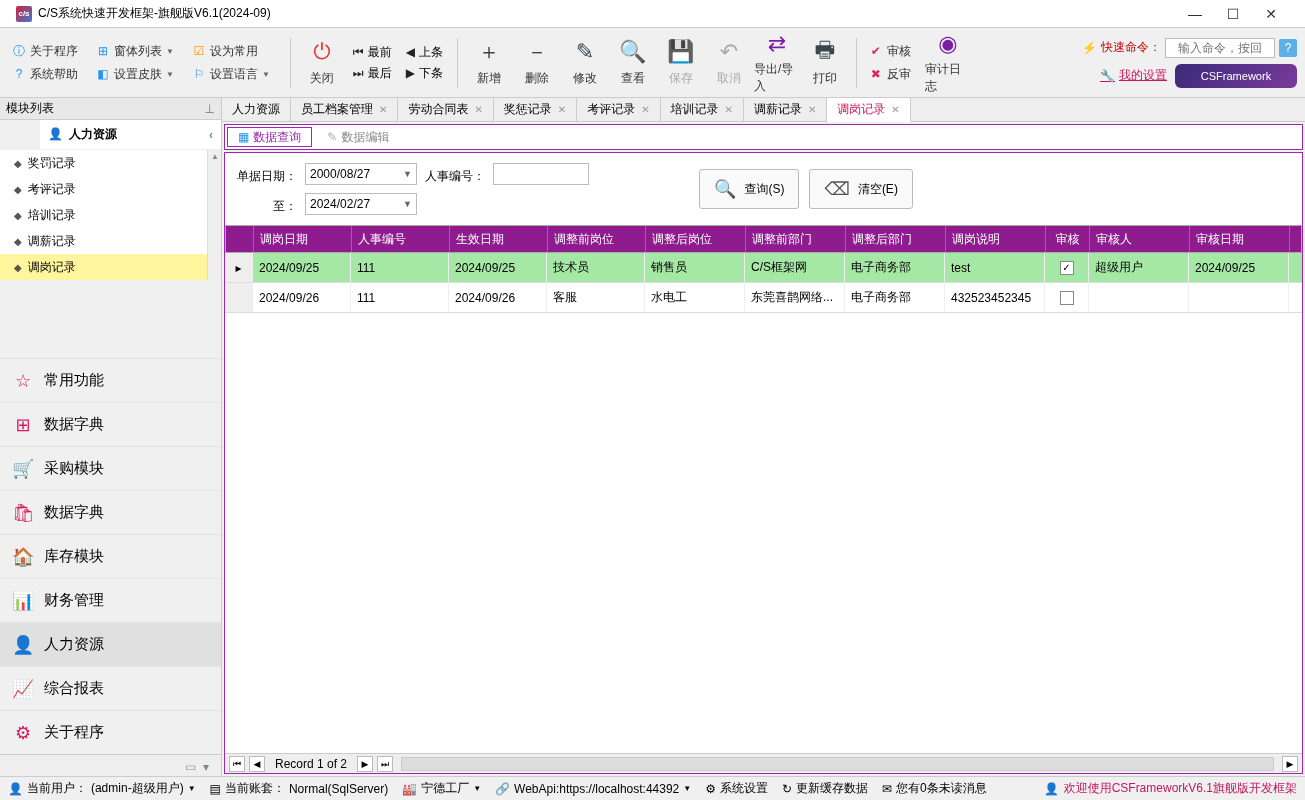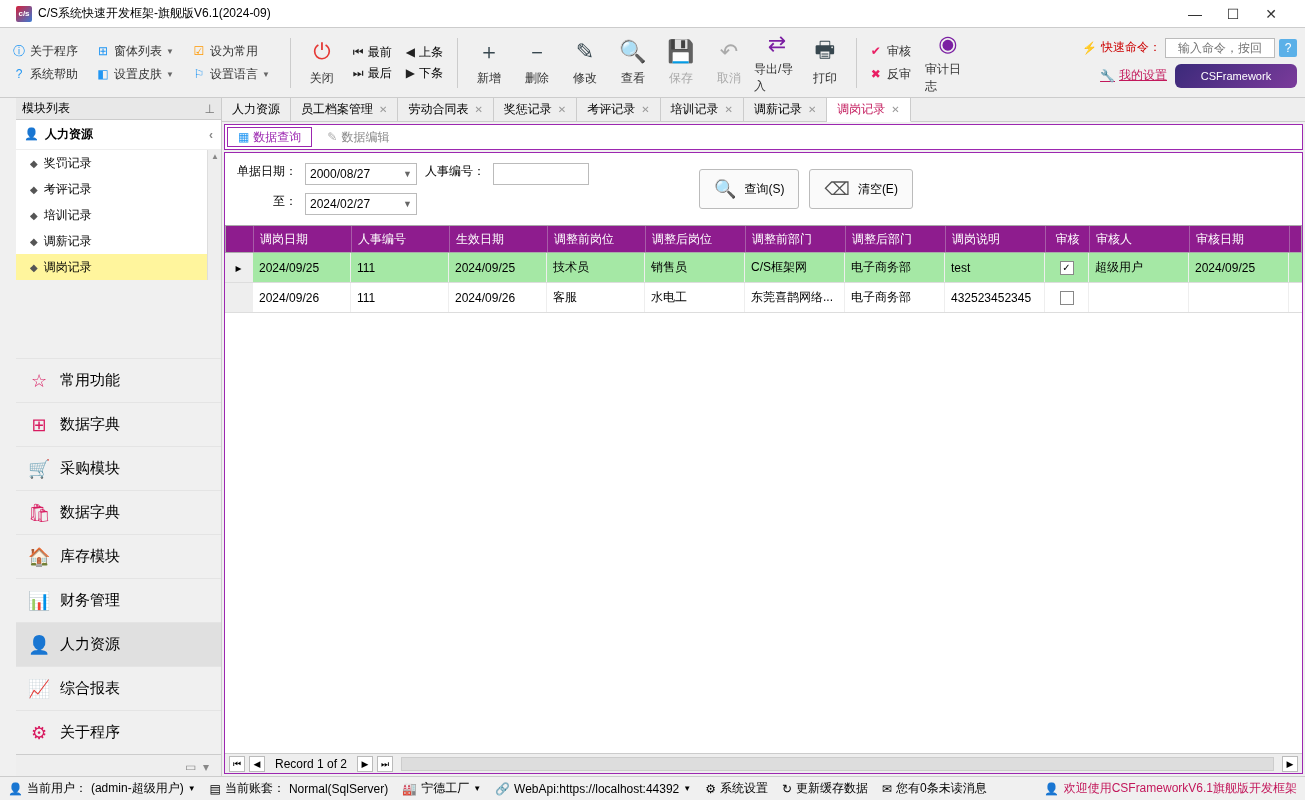--- a/index.html
+++ b/index.html
@@ -19,24 +19,24 @@
 .tb-big.disabled { color: #aaa; }
 .tb-nav-col { display:flex; flex-direction:column; gap:4px; margin: 0 6px; }
 .tb-nav { display:flex; align-items:center; gap:4px; cursor:pointer; font-size:12px; }
 .tb-right { margin-left: auto; display: flex; align-items: center; gap: 6px; }
 .cmd-label { color:#c00; display:flex; align-items:center; gap:4px; }
 .cmd-input { width: 110px; height: 20px; border:1px solid #bbb; padding:0 12px; font-size:12px; }
 .help-q { width:18px; height:18px; background:#5bb0e8; color:#fff; border-radius:2px; text-align:center; line-height:18px; cursor:pointer; }
 .cslogo { width:122px; height:24px; background:linear-gradient(135deg,#3b2a7a,#7b3b9b); color:#fff; font-size:11px; display:flex; align-items:center; justify-content:center; border-radius:6px; }
 .settings-link { color:#c2185b; text-decoration:underline; cursor:pointer; display:flex; align-items:center; gap:4px; }
 .workarea { display: flex; height: calc(100vh - 28px - 70px - 24px); }
-.sidebar { width: 222px; background:#f0f0f0; border-right:1px solid #ccc; display:flex; flex-direction:column;padding-left:16px; }
+.sidebar { width: 222px; background:#f0f0f0; border-right:1px solid #ccc; display:flex; flex-direction:column; }
 .side-header { height:22px; background:#e8e8e8; border-bottom:1px solid #ccc; display:flex; align-items:center; padding:0 6px; justify-content:space-between; }
 .side-pin { cursor:pointer; color:#777; }
-.side-module { height:30px; display:flex; align-items:center; padding:0 8px; font-weight:bold; background:#fff; border-bottom:1px solid #eee; justify-content:space-between; }
+.side-module { height:30px; display:flex; align-items:center; padding:0 8px; font-weight:bold; background:#fff; border-bottom:1px solid #eee; justify-content:space-between;margin-left:40px; }
 .side-module .mic { color:#d81b60; margin-right:6px; }
 .side-list { background:#fff; }
 .side-item { height:26px; display:flex; align-items:center; padding:0 8px 0 14px; gap:6px; cursor:pointer; }
 .side-item.selected { background:#fff59d; }
 .side-item .dot { color:#555; font-size:10px; }
 .side-scroll { width:14px; background:#eee; border-left:1px solid #ddd; position:relative; }
 .side-list-wrap { display:flex; flex:0 0 auto; }
 .side-sp { flex:1; }
 .side-nav { background:#f0f0f0; }
 .side-nav-item { height:44px; display:flex; align-items:center; padding:0 12px; gap:10px; cursor:pointer; border-top:1px solid #e4e4e4; }
@@ -51,21 +51,21 @@
 .tab.active { background:#fff; color:#c2185b; border-bottom:1px solid #fff; margin-bottom:-1px; }
 .tab .x { color:#999; cursor:pointer; font-size:10px; }
 .subtabs { height:26px; display:flex; border:1px solid #9c27b0; margin:2px; background:#fff; }
 .subtab { padding:0 10px; display:flex; align-items:center; gap:4px; cursor:pointer; border:1px solid transparent; margin:2px; }
 .subtab.active { border-color:#9c27b0; color:#9c27b0; background:#fff; }
 .subtab .sic{ color:#2196f3; }
 .subtab.inactive { color:#888; }
 .content { flex:1; margin:0 2px 2px 2px; border:1px solid #9c27b0; background:#fff; display:flex; flex-direction:column; }
 .filterbar { padding:10px 12px; display:flex; align-items:center; gap:10px; }
 .filtercol { display:flex; flex-direction:column; gap:8px; }
-.filterrow { display:flex; align-items:flex-start; gap:8px; }
+.filterrow { display:flex; align-items:flex-end; gap:8px; }
 .flabel { width:60px; text-align:right; }
 .finput { height:22px; border:1px solid #bbb; padding:0 4px; font-size:12px; }
 .date { width:112px; display:flex; align-items:center; justify-content:space-between; }
 .date .dd{ color:#666; font-size:9px; }
 .btn { height:40px; border:1px solid #bbb; background:#fafafa; padding:0 14px; display:flex; align-items:center; gap:8px; cursor:pointer; border-radius:3px; }
 .btn .bic{ color:#2196f3; font-size:18px; }
 .btn.clear .bic{ color:#555; }
 .grid { flex:1; display:flex; flex-direction:column; }
 .ghead { display:flex; background:#8e1c8e; color:#fff; height:28px; border:1px solid #aaa; }
 .ghead .gc{ border-right:1px solid #a85ca8; display:flex; align-items:center; padding:0 6px; }

